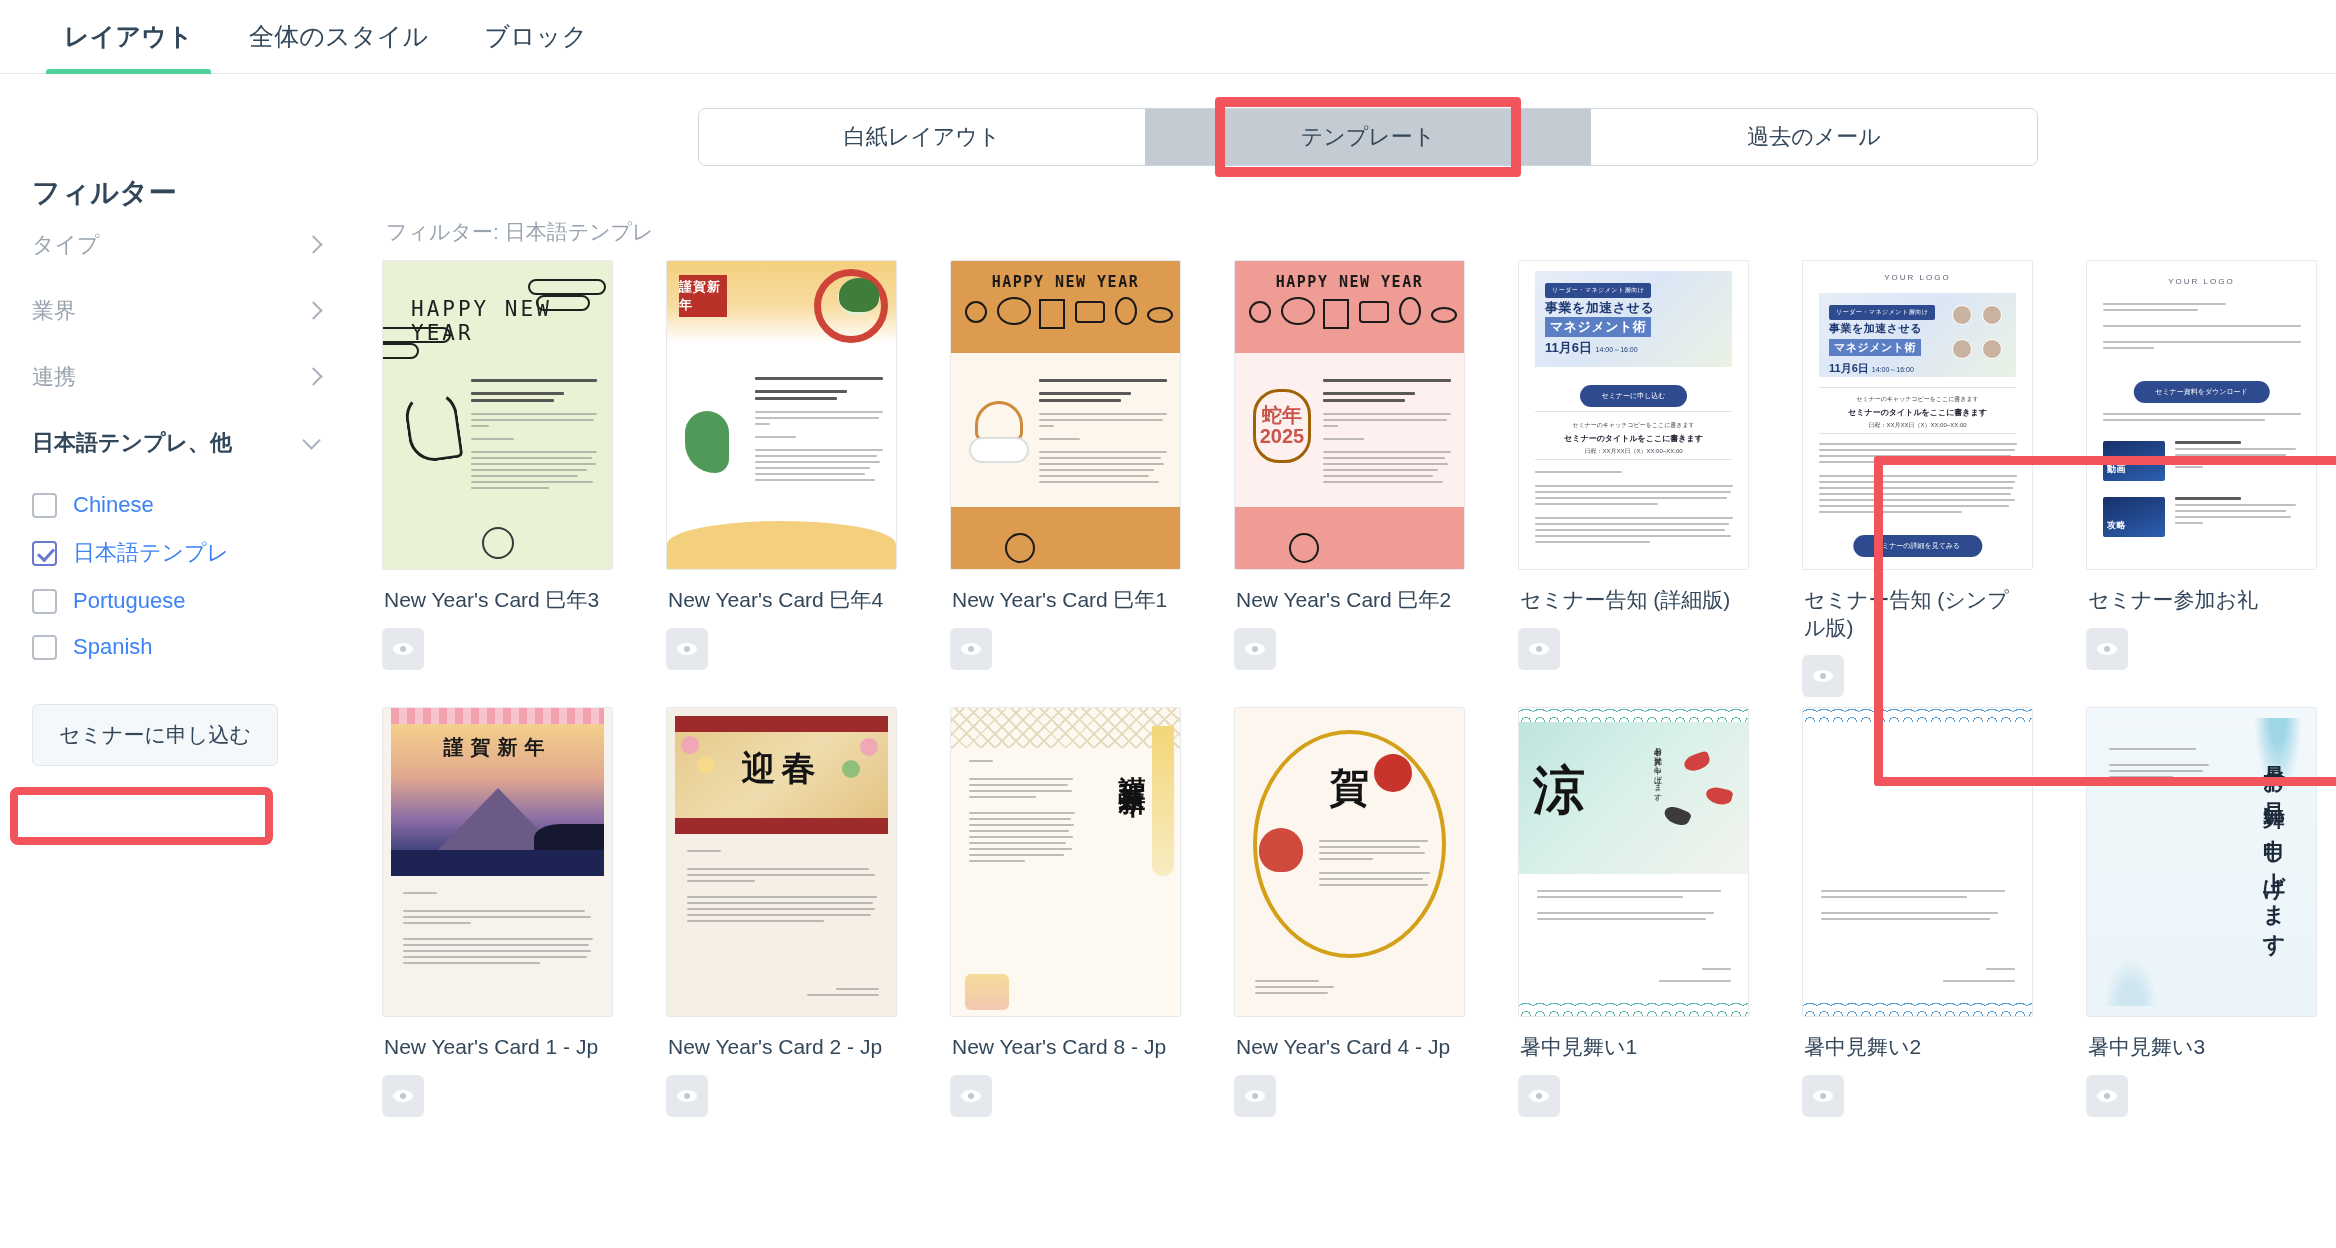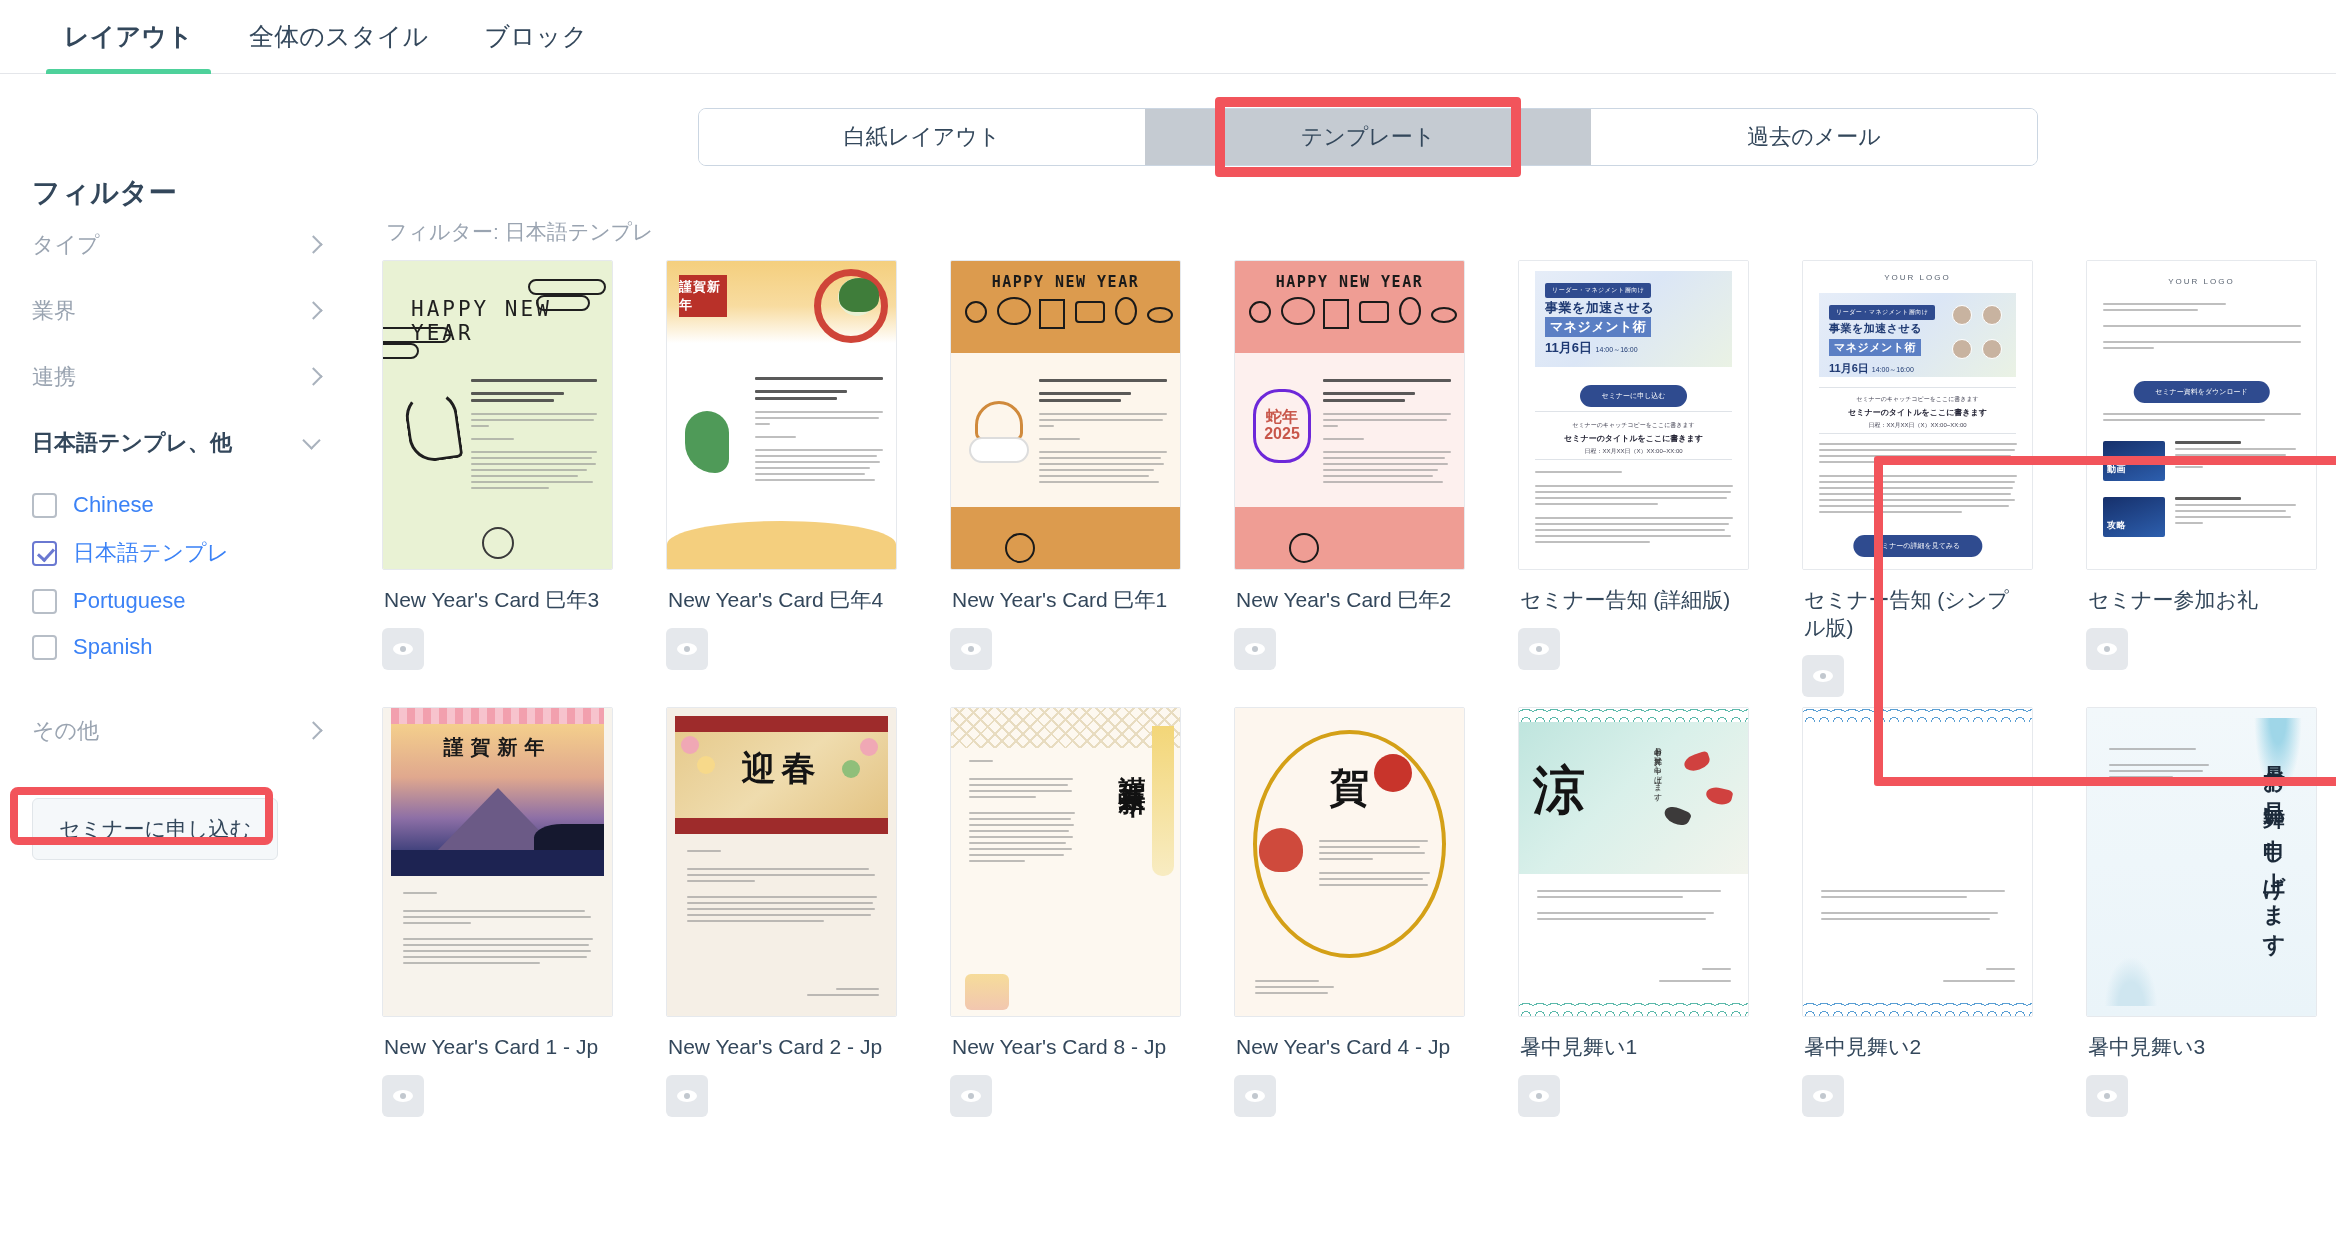--- a/index.html
+++ b/index.html
@@ -334,22 +334,22 @@
   .nyfoot { position: absolute; bottom: 0; left: 0; right: 0; height: 62px; }
   .ny1 { background: #fdf6ec; }
   .ny1 .nyband { background: #dc9b4e; }
   .ny1 .nyfoot { background: #dc9b4e; }
   .ny2 { background: #fdf0ee; }
   .ny2 .nyband { background: #ef9d94; }
   .ny2 .nyfoot { background: #ef9d94; }
   .ny2 .hanko {
     position: absolute; left: 18px; top: 128px;
     width: 58px; height: 74px;
-    border: 3px solid #6d28d9; border-radius: 26px;
-    color: #c8564a; font-size: 16px; font-weight: 700;
+    border: 3px solid #a16207; border-radius: 26px;
+    color: #c8564a; font-size: 20px; font-weight: 700;
     display: flex; align-items: center; justify-content: center;
     line-height: 1.05; text-align: center;
   }
   .ny1 .snake3 {
     position: absolute; left: 24px; top: 140px;
     width: 48px; height: 40px;
     border: 3px solid #d08a3c; border-radius: 24px 24px 8px 8px;
   }
   .ny1 .kagami {
     position: absolute; left: 18px; top: 176px;
@@ -608,24 +608,20 @@
       <div class="check-row">
         <span class="cbox"></span>
         <span class="check-label">Portuguese</span>
       </div>
       <div class="check-row">
         <span class="cbox"></span>
         <span class="check-label">Spanish</span>
       </div>
     </div>
 
-    <div class="filter-group" style="margin-top:28px">
-      <span class="filter-group-label">その他</span>
-      <span class="chev"></span>
-    </div>
 
     <div class="clear-btn">セミナーに申し込む</div>
 
     <div class="anno-checkbox"></div>
   </aside>
 
   <main class="main">
 
     <div class="seg-wrap">
       <div class="segmented">

